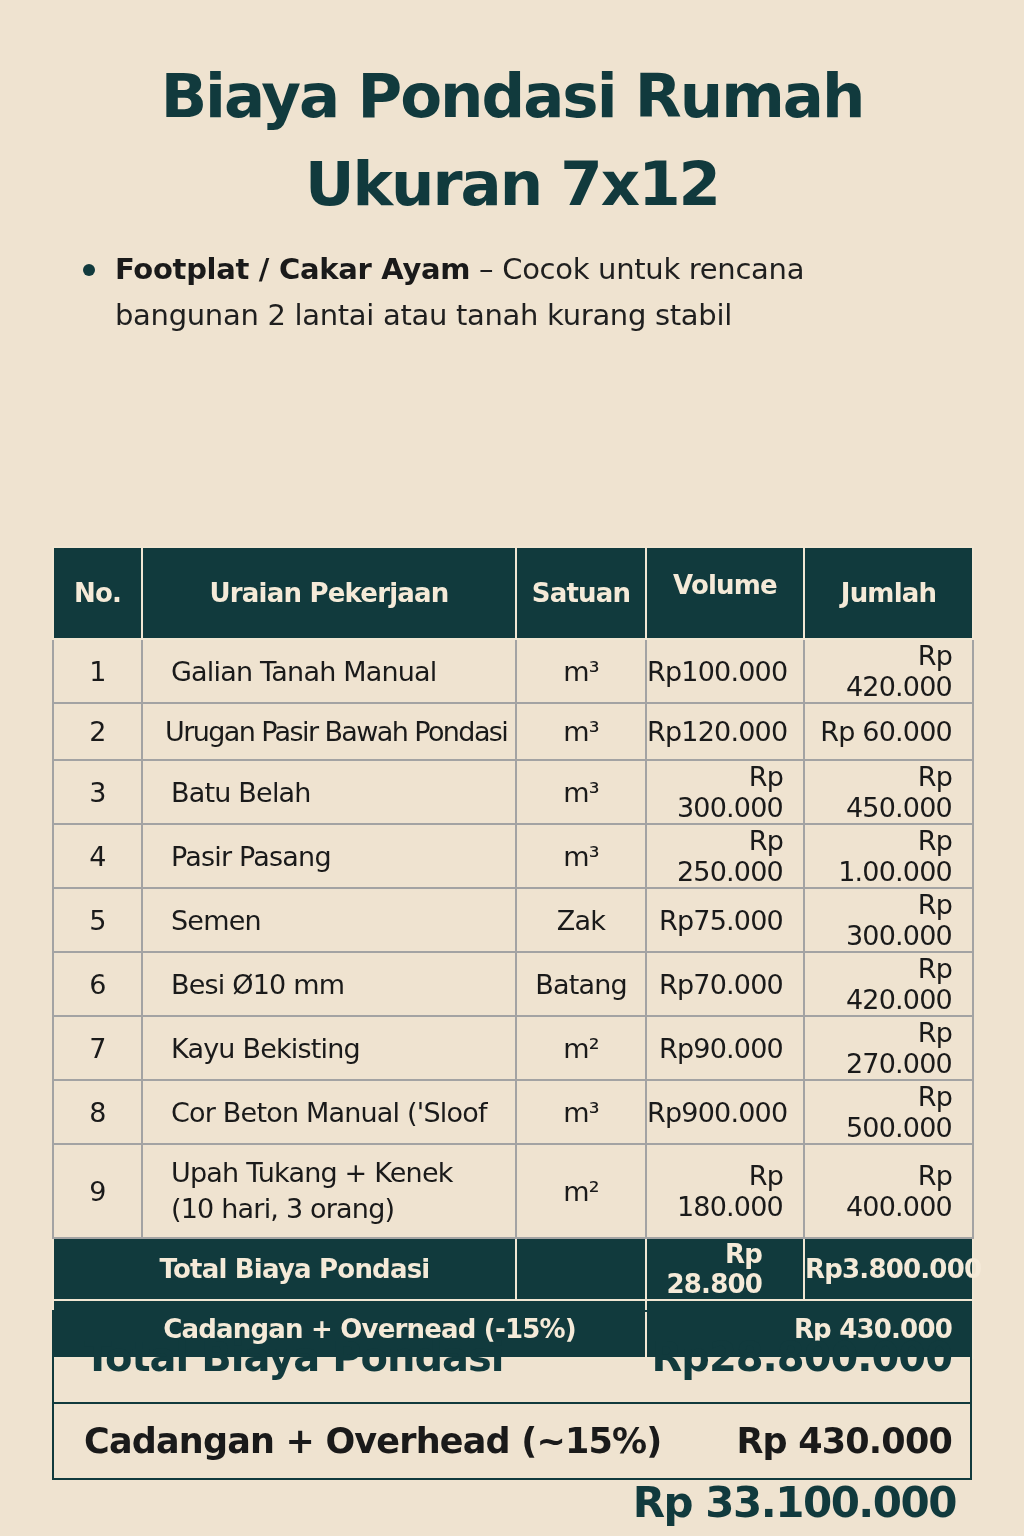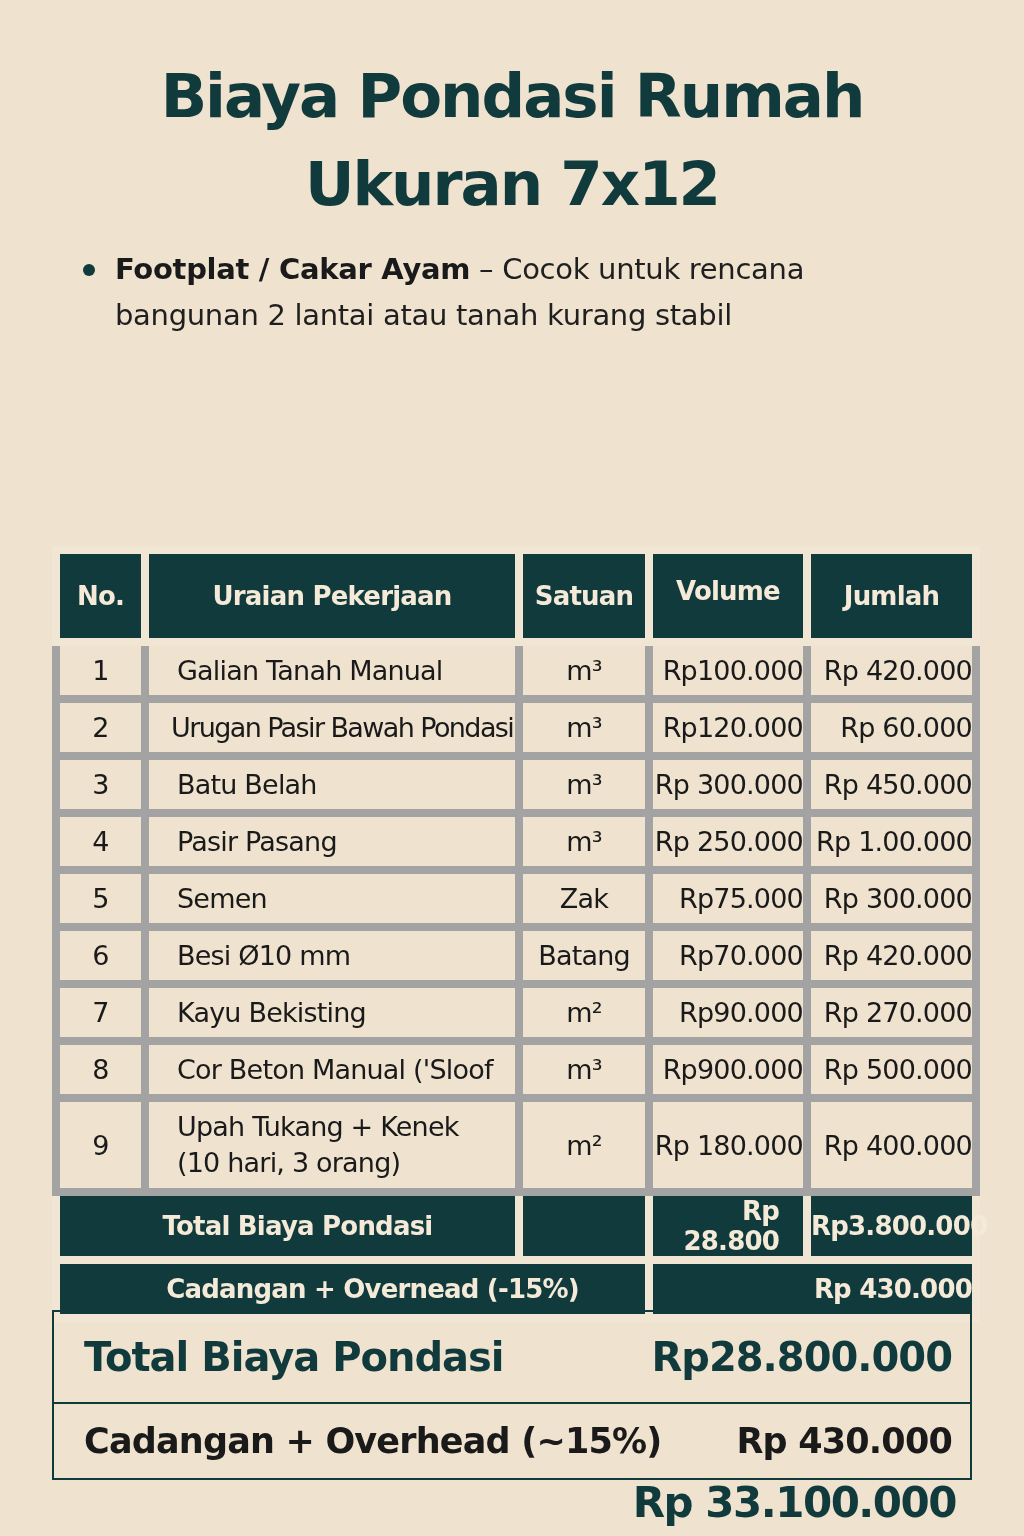--- a/index.html
+++ b/index.html
@@ -47,40 +47,40 @@
     .bullets li b { font-weight: bold; color: #1a1a1a; }
 
     table.rab {
       position: absolute;
       left: 52px; top: 546px;
       width: 920px;
       border-collapse: collapse;
       table-layout: fixed;
     }
     table.rab td, table.rab th {
-      border: 8px solid #a3a3a3;
+      border: 2px solid #a3a3a3;
       font-size: 27px;
       font-family: "DejaVu Sans", sans-serif;
       letter-spacing: -0.8px;
       color: #1a1a1a;
     }
     table.rab th {
       background: #113a3d;
       color: #f5ead8;
       font-weight: bold;
       height: 92px;
       border-color: #f1e6d3;
       font-size: 26px;
     }
     table.rab th.vol { vertical-align: top; padding-top: 22px; }
     table.rab tr.item td { height: 57px; }
     table.rab tr.item.tall td { height: 94px; }
     td.c { text-align: center; }
     td.l { text-align: left; padding-left: 28px; }
-    td.r { text-align: right; padding-right: 0; }
+    td.r { text-align: right; padding-right: 20px; }
     tr.dark td {
       background: #113a3d;
       color: #f5ead8;
       font-weight: bold;
       height: 58px;
       border-color: #f1e6d3;
       font-size: 26px;
     }
     .summary {
       position: absolute;
@@ -216,21 +216,21 @@
         <div>Upah Tukang + Kenek</div>
         <div>(10 hari, 3 orang)</div>
       </td>
       <td class="c">m²</td>
       <td class="r">Rp 180.000</td>
       <td class="r">Rp 400.000</td>
     </tr>
     <tr class="dark">
       <td colspan="2" style="text-align:center;padding-left:20px">Total Biaya Pondasi</td>
       <td></td>
-      <td class="r" style="padding-right:24px">Rp 28.800</td>
+      <td class="r" style="padding-right:41px">Rp 28.800</td>
       <td class="r">Rp3.800.000</td>
     </tr>
     <tr class="dark">
       <td colspan="3" style="text-align:center;padding-left:40px">Cadangan + Overnead (-15%)</td>
       <td colspan="2" class="r">Rp 430.000</td>
     </tr>
   </tbody>
 </table>
 
 <div class="summary">

